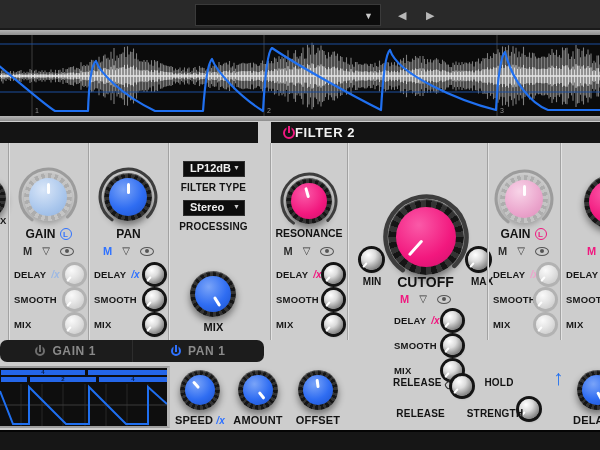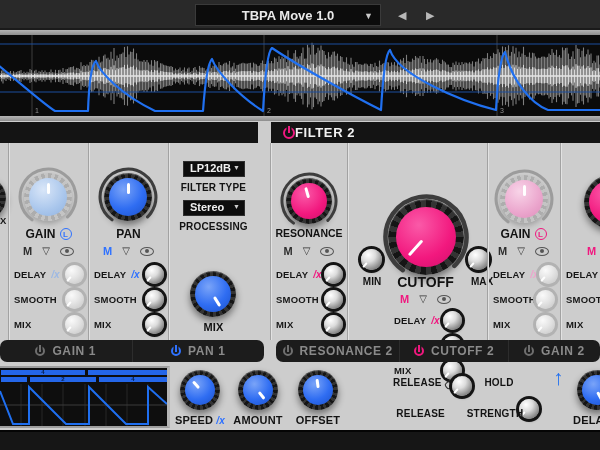--- a/index.html
+++ b/index.html
@@ -96,21 +96,20 @@
   .dirarrow{font-weight:bold;font-size:21px;color:#1f6ff0;cursor:pointer;line-height:20px;}
   .botstrip{left:0;top:430px;width:600px;height:20px;background:#161616;border-top:2px solid #050505;}
 </style>
 </head>
 <body>
 
 <div id="app">
 
   <div class="abs topbar">
     <div class="abs preset">
-      <span>TBPA Move 1.0</span>
       <span class="caret">▼</span>
     </div>
     <div class="abs navarrow" style="left:398px;">◀</div>
     <div class="abs navarrow" style="left:426px;">▶</div>
   </div>
 
   <div class="abs wavestrip" style="top:30px;"></div>
   <div class="abs wavepanel">
     <svg id="wavesvg" width="600" height="81" viewBox="0 0 600 81">
       <line x1="32" y1="0" x2="32" y2="81" stroke="#3e3e3e" stroke-width="1"></line>
@@ -1151,34 +1150,20 @@
   <div class="abs tabbar" style="left:0;width:264px;">
     <div class="tab">
         <span class="pwr pwr-gray"></span>
         <span>GAIN 1</span>
       </div>
     <div class="tab">
         <span class="pwr pwr-blue"></span>
         <span>PAN 1</span>
       </div>
   </div>
-  <div class="abs tabbar" style="left:276px;width:324px;">
-    <div class="tab" style="flex:1.15;">
-        <span class="pwr pwr-gray"></span>
-        <span>RESONANCE 2</span>
-      </div>
-    <div class="tab">
-        <span class="pwr pwr-pink"></span>
-        <span>CUTOFF 2</span>
-      </div>
-    <div class="tab" style="flex:.85;">
-        <span class="pwr pwr-gray"></span>
-        <span>GAIN 2</span>
-      </div>
-  </div>
 
   <div class="abs lfopanel">
     <div class="lfobar" style="left:1px;top:2px;width:84px;">
         <span>4</span>
       </div>
     <div class="lfobar" style="left:88px;top:2px;width:79px;"></div>
     <div class="lfobar" style="left:1px;top:9px;width:26px;"></div>
     <div class="lfobar" style="left:30px;top:9px;width:66px;">
         <span>2</span>
       </div>

